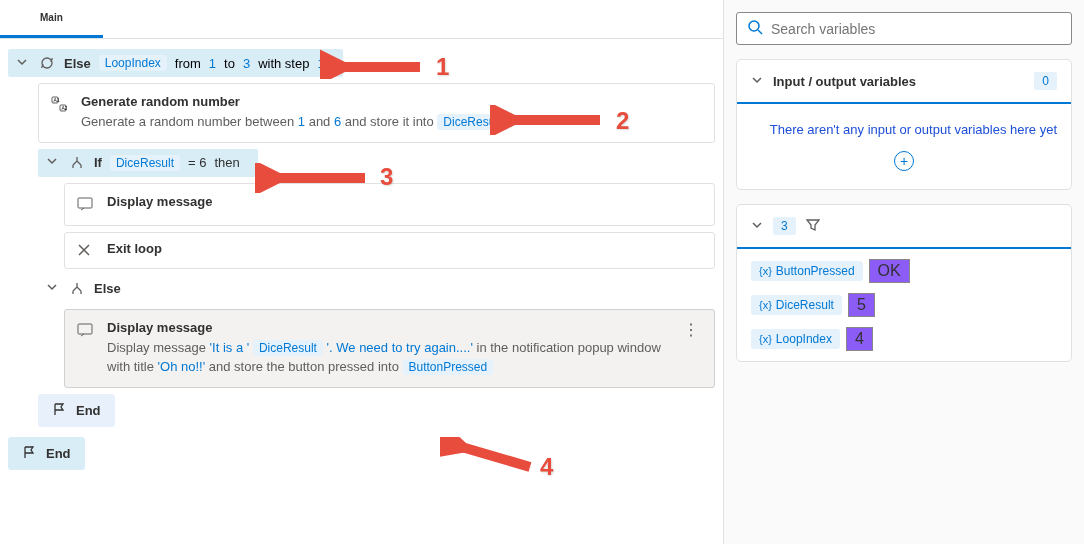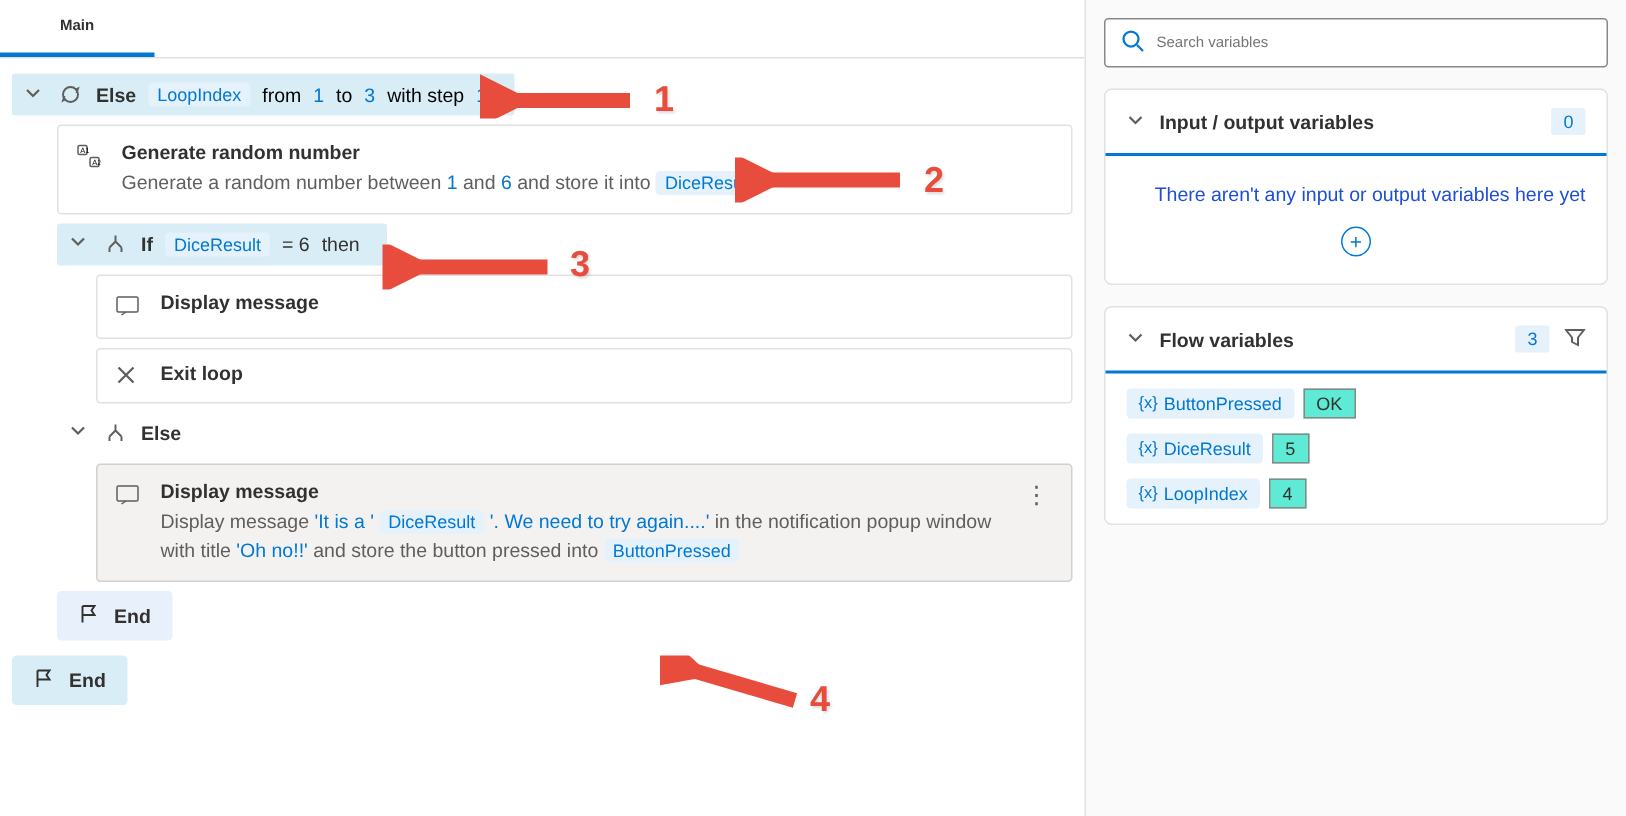--- a/index.html
+++ b/index.html
@@ -39,38 +39,38 @@
 .more { color: #605e5c; cursor: pointer; padding: 0 4px; font-size: 16px; letter-spacing: -1px; }
 
 
 .arrow { position: absolute; pointer-events: none; }
 .arrow svg { display: block; }
 .num { position: absolute; font-size: 24px; font-weight: 700; color: #e74c3c; text-shadow: 1px 1px 2px rgba(0,0,0,.15); }
 
 
 .right { width: 360px; padding: 12px; background: #fafafa; display: flex; flex-direction: column; gap: 14px; }
 .search { display: flex; align-items: center; gap: 8px; border: 1px solid #8a8886; border-radius: 3px; padding: 6px 10px; background: #fff; }
-.search input { border: none; outline: none; flex: 1; font-size: 10px; }
+.search input { border: none; outline: none; flex: 1; font-size: 14px; }
 .search svg { color: #0078d4; }
 
 .panel { border: 1px solid #e1e1e1; border-radius: 5px; background: #fff; }
 .panel-hd { display: flex; align-items: center; gap: 10px; padding: 12px 14px; border-bottom: 2px solid #0078d4; }
 .panel-hd .chev { color: #605e5c; }
 .panel-hd .title { font-weight: 600; flex: 1; }
 .badge { background: #e6f2fb; color: #0078d4; padding: 2px 8px; font-size: 12px; border-radius: 2px; }
 .panel-body { padding: 18px 14px; }
 .empty { text-align: right; color: #1d4ed8; }
 .plus { margin: 14px auto 0; width: 20px; height: 20px; border: 1.5px solid #0078d4; border-radius: 50%; color: #0078d4; display: flex; align-items: center; justify-content: center; cursor: pointer; font-size: 14px; }
 .filter { color: #605e5c; cursor: pointer; }
 
 .varlist { padding: 10px 14px; display: flex; flex-direction: column; gap: 10px; }
 .varrow { display: flex; align-items: center; gap: 6px; }
 .varchip { background: #e6f2fb; color: #0078d4; padding: 3px 8px; border-radius: 3px; font-size: 12px; display: inline-flex; align-items: center; gap: 4px; cursor: pointer; }
 .varchip .x { font-size: 11px; }
-.varval { border: 1px solid #8a8886; padding: 2px 8px; font-size: 12px; background: #5eead4; }
+.varval { border: 1px solid #8a8886; padding: 2px 8px; font-size: 16px; background: #8b5cf6; }
 </style>
 </head>
 <body>
 
 <div class="left">
   <div class="tabs">
     <div class="tab">Main</div>
   </div>
 
   <div class="flow" style="position:relative">
@@ -295,21 +295,20 @@
     </div>
   </div>
 
   <div class="panel">
     <div class="panel-hd">
       <span class="chev">
         <svg width="12" height="12" viewBox="0 0 12 12">
             <path d="M2 4l4 4 4-4" fill="none" stroke="currentColor" stroke-width="1.5"></path>
           </svg>
       </span>
-      <span class="title">Flow variables</span>
       <span class="badge">3</span>
       <span class="filter">
         <svg width="14" height="14" viewBox="0 0 14 14">
             <path d="M1 2h12L9 7v5l-4-2V7z" fill="none" stroke="currentColor" stroke-width="1.3"></path>
           </svg>
       </span>
     </div>
     <div class="varlist">
       <div class="varrow">
         <span class="varchip">

